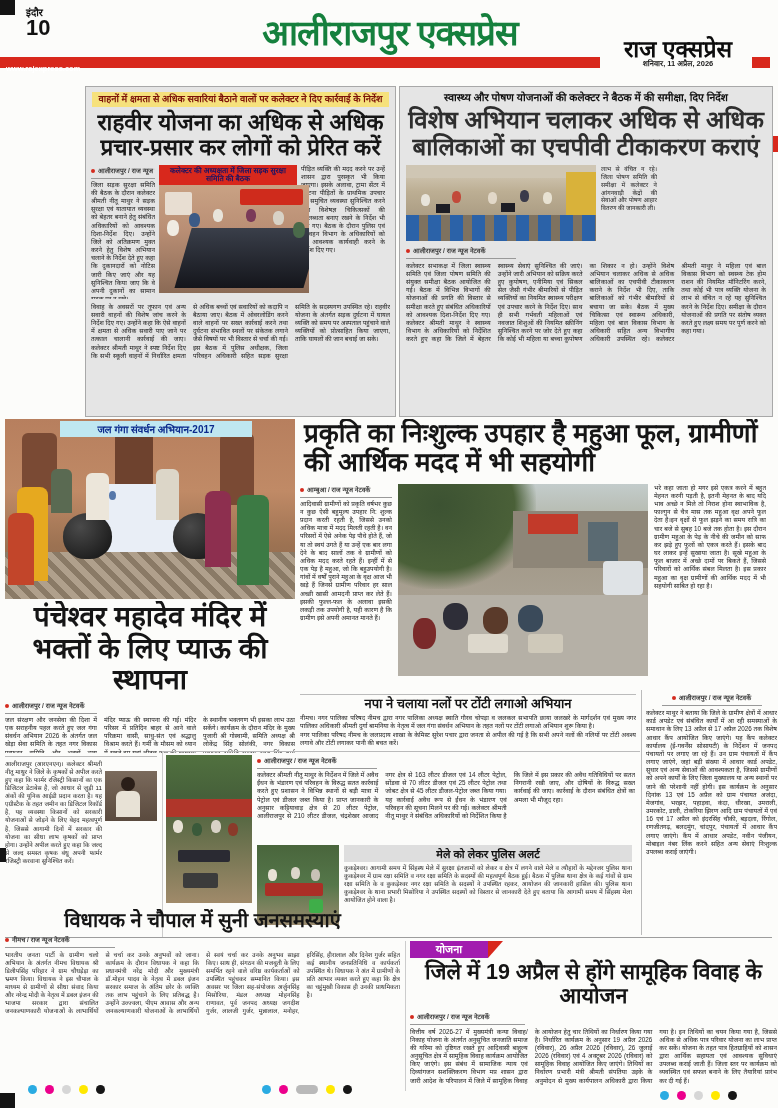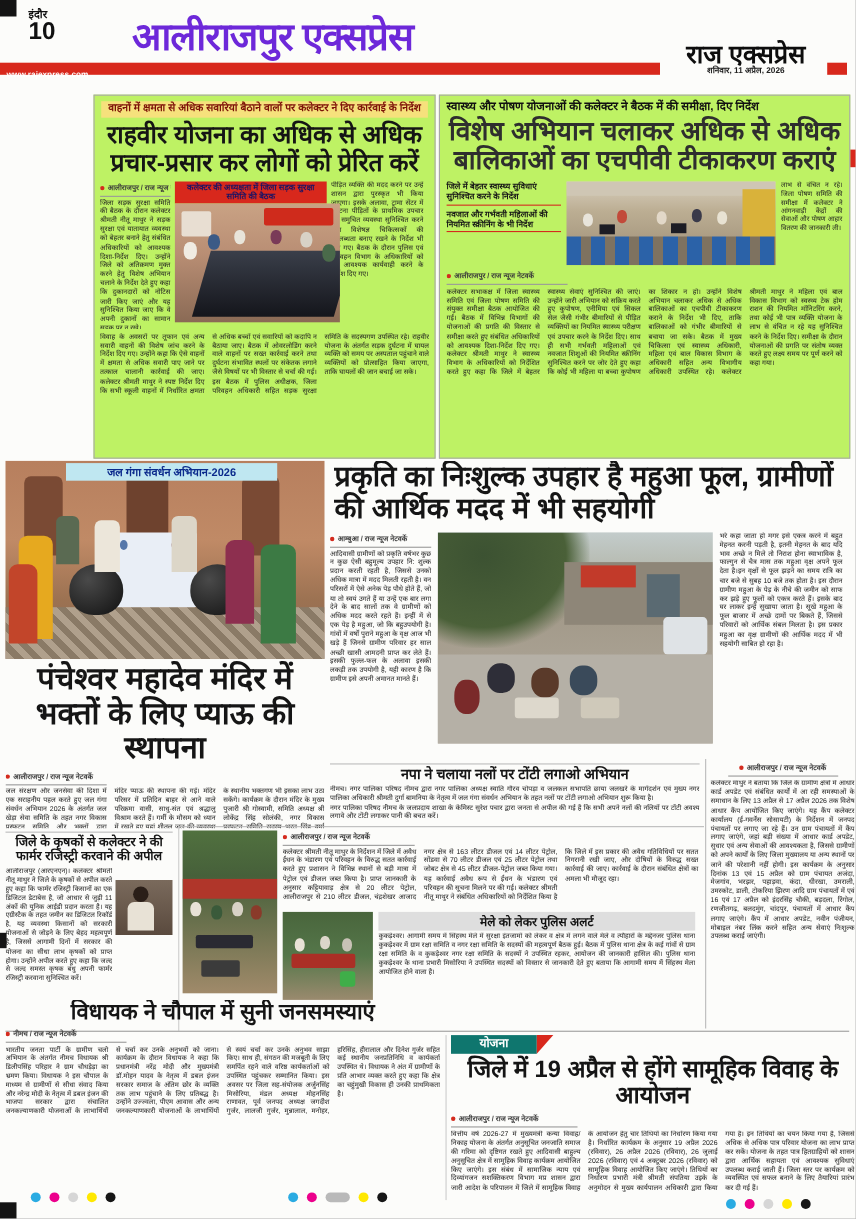--- a/index.html
+++ b/index.html
@@ -1,22 +1,22 @@
 <!DOCTYPE html>
 <html><head>
 <meta charset="utf-8">
 <style>
   html,body{margin:0;padding:0;background:#9a9a9a;}
   .page{position:relative;width:778px;height:1108px;background:#fcfcfa;
         font-family:"Liberation Sans",sans-serif;overflow:hidden;margin:0 auto;}
   .abs{position:absolute;}
-  .box{border:1px solid #a8a8a8;background:#bef264;overflow:hidden;}
+  .box{border:1px solid #a8a8a8;background:#e5e5e5;overflow:hidden;}
   .kicker-y{background:#f6e17c;color:#7c1108;font-weight:bold;font-size:9.5px;
             text-align:center;padding:2px 3px;line-height:1.15;}
-  .kicker-b{color:#111;font-weight:bold;font-size:10.5px;text-align:left;line-height:1.1;}
+  .kicker-b{color:#111;font-weight:bold;font-size:10.5px;text-align:center;line-height:1.1;}
   .headline{font-weight:bold;text-align:center;color:#151515;line-height:1.13;}
   .byline{font-size:6.5px;font-weight:bold;color:#3a3a3a;border-bottom:1px solid #999;
           padding:1px 0 3px;white-space:nowrap;overflow:hidden;}
   .dot{display:inline-block;width:4px;height:4px;border-radius:50%;background:#d42b1e;
        margin-right:3px;vertical-align:middle;}
   .bt{font-size:6.3px;line-height:1.3;color:#1d1d1d;text-align:justify;overflow:hidden;}
   .capband{background:#d8281c;color:#1b1464;font-weight:bold;font-size:7.5px;
            text-align:center;padding:2px 2px;line-height:1.1;}
   .bluecap{background:#bfe7f1;color:#0b2a8c;font-weight:bold;font-size:10px;
            text-align:center;padding:1px 6px;}
@@ -24,36 +24,36 @@
   .red-ul{border-bottom:1.5px solid #d42b1e;padding-bottom:2px;margin-bottom:3px;}
   .grayband{background:#dedede;color:#111;font-weight:bold;text-align:center;}
   .ph{position:relative;overflow:hidden;}
   .ph div{position:absolute;}
   .dots span{display:inline-block;width:9px;height:9px;border-radius:50%;margin-right:8px;vertical-align:middle;}
   .d-c{background:#2aabe2;} .d-m{background:#ec008c;} .d-g{background:#d6d6d6;}
   .d-y{background:#ffe800;} .d-k{background:#161616;}
   .d-pill{width:22px !important;border-radius:5px !important;background:#b9b9b9;}
   .regmark{background:#141414;}
   .rule{background:#9d9d9d;}
-  .tab-red{background:#0f766e;color:#fff;font-weight:bold;font-size:11px;text-align:center;line-height:17px;}
+  .tab-red{background:#a21caf;color:#fff;font-weight:bold;font-size:11px;text-align:center;line-height:17px;}
   .tri{width:0;height:0;border-top:17px solid #d8281c;border-right:15px solid transparent;}
 </style>
 </head>
 <body>
 
 <div class="page">
 
   <div class="abs regmark" style="left:0;top:0;width:15px;height:15px"></div>
   <div class="abs regmark" style="left:0;top:1093px;width:15px;height:15px"></div>
   <div class="abs" style="left:770px;top:136px;width:8px;height:16px;background:#d8281c"></div>
   <div class="abs regmark" style="left:0;top:848px;width:6px;height:14px"></div>
 
   <div class="abs" style="left:26px;top:5px;font-size:10px;font-weight:bold;color:#111">इंदौर</div>
   <div class="abs" style="left:26px;top:15px;font-size:22px;font-weight:bold;color:#111">10</div>
-  <div class="abs" style="left:120px;top:8px;width:540px;font-size:35px;font-weight:bold;color:#6d28d9;text-align:left;letter-spacing:-1px">आलीराजपुर एक्सप्रेस</div>
+  <div class="abs" style="left:120px;top:8px;width:540px;font-size:35px;font-weight:bold;color:#15803d;text-align:center;letter-spacing:-1px">आलीराजपुर एक्सप्रेस</div>
   <div class="abs" style="left:588px;top:32px;width:180px;font-size:23px;font-weight:bold;color:#0d0d0d;text-align:center">राज एक्सप्रेस</div>
 
   <div class="abs" style="left:0;top:57px;width:600px;height:11px;background:#d8281c">
     <span style="color:#fff;font-size:7.5px;font-weight:bold;margin-left:6px;line-height:11px;display:inline-block">www.rajexpress.com</span>
   </div>
   <div class="abs" style="left:608px;top:58px;width:140px;font-size:7.5px;font-weight:bold;color:#222;text-align:center">शनिवार, 11 अप्रैल, 2026</div>
   <div class="abs" style="left:752px;top:57px;width:18px;height:11px;background:#d8281c"></div>
 
   <div class="abs box" style="left:85px;top:86px;width:309px;height:329px">
     <div class="kicker-y" style="margin:5px 6px 3px">वाहनों में क्षमता से अधिक सवारियां बैठाने वालों पर कलेक्टर ने दिए कार्रवाई के निर्देश</div>
@@ -81,24 +81,20 @@
         <div class="bt" style="height:130px">पीड़ित व्यक्ति की मदद करने पर उन्हें शासन द्वारा पुरस्कृत भी किया जाएगा। इसके अलावा, ट्रामा सेंटर में दुर्घटना पीड़ितों के प्राथमिक उपचार की समुचित व्यवस्था सुनिश्चित करने तथा विशेषज्ञ चिकित्सकों की उपलब्धता बनाए रखने के निर्देश भी दिए गए। बैठक के दौरान पुलिस एवं परिवहन विभाग के अधिकारियों को भी आवश्यक कार्यवाही करने के निर्देश दिए गए।</div>
       </div>
     </div>
     <div class="bt" style="margin:4px 5px;height:154px;column-count:3;column-gap:7px">विवाह के अवसरों पर तूफान एवं अन्य सवारी वाहनों की विशेष जांच करने के निर्देश दिए गए। उन्होंने कहा कि ऐसे वाहनों में क्षमता से अधिक सवारी पाए जाने पर तत्काल चालानी कार्रवाई की जाए। कलेक्टर श्रीमती माथुर ने स्पष्ट निर्देश दिए कि सभी स्कूली वाहनों में निर्धारित क्षमता से अधिक बच्चों एवं सवारियों को कदापि न बैठाया जाए। बैठक में ओवरलोडिंग करने वाले वाहनों पर सख्त कार्रवाई करने तथा दुर्घटना संभावित स्थलों पर संकेतक लगाने जैसे विषयों पर भी विस्तार से चर्चा की गई। इस बैठक में पुलिस अधीक्षक, जिला परिवहन अधिकारी सहित सड़क सुरक्षा समिति के सदस्यगण उपस्थित रहे। राहवीर योजना के अंतर्गत सड़क दुर्घटना में घायल व्यक्ति को समय पर अस्पताल पहुंचाने वाले व्यक्तियों को प्रोत्साहित किया जाएगा, ताकि घायलों की जान बचाई जा सके।</div>
   </div>
 
   <div class="abs box" style="left:399px;top:86px;width:372px;height:329px">
     <div class="kicker-b" style="margin:5px 6px 2px">स्वास्थ्य और पोषण योजनाओं की कलेक्टर ने बैठक में की समीक्षा, दिए निर्देश</div>
     <div class="headline" style="font-size:24px;color:#2e2e2e;margin:0 4px">विशेष अभियान चलाकर अधिक से अधिक बालिकाओं का एचपीवी टीकाकरण कराएं</div>
     <div style="display:flex;margin:5px 6px 0;gap:5px">
-      <div style="width:104px">
-        <div class="subhead red-ul">जिले में बेहतर स्वास्थ्य सुविधाएं सुनिश्चित करने के निर्देश</div>
-        <div class="subhead" style="border-bottom:1.5px solid #d42b1e;padding-bottom:2px">नवजात और गर्भवती महिलाओं की नियमित स्क्रीनिंग के भी निर्देश</div>
-      </div>
       <div class="ph" style="width:190px;height:76px;background:linear-gradient(180deg,#d8cfbe 0%,#bcae93 35%,#9a8b74 100%)">
         <div style="left:0;top:0;width:100%;height:18%;background:#cfc6b4"></div>
         <div style="left:84%;top:10%;width:16%;height:70%;background:#d9b23a"></div>
         <div style="left:0;bottom:0;width:100%;height:34%;background:repeating-linear-gradient(90deg,#2b62a8 0 13px,#7e7260 13px 22px)"></div>
         <div style="left:8%;top:38%;width:9px;height:12px;background:#e8e4da;border-radius:45%"></div>
         <div style="left:24%;top:34%;width:9px;height:12px;background:#c24a3a;border-radius:45%"></div>
         <div style="left:43%;top:36%;width:9px;height:12px;background:#e2d8c8;border-radius:45%"></div>
         <div style="left:60%;top:33%;width:9px;height:12px;background:#3a3a4a;border-radius:45%"></div>
         <div style="left:72%;top:36%;width:9px;height:12px;background:#e8e2d2;border-radius:45%"></div>
         <div style="left:16%;top:52%;width:14px;height:9px;background:#1c1c24"></div>
@@ -124,21 +120,21 @@
       <div style="left:20%;top:52%;width:17%;height:26%;background:radial-gradient(circle at 35% 30%,#4a4a4a,#101010);border-radius:50% 50% 45% 45%"></div>
       <div style="left:58%;top:52%;width:17%;height:26%;background:radial-gradient(circle at 35% 30%,#4a4a4a,#101010);border-radius:50% 50% 45% 45%"></div>
       <div style="left:4%;top:38%;width:11%;height:52%;background:#e6a91f;border-radius:8px 8px 0 0"></div>
       <div style="left:1%;top:52%;width:9%;height:40%;background:#c2452a;border-radius:8px 8px 0 0"></div>
       <div style="left:80%;top:42%;width:11%;height:50%;background:#3c7a44;border-radius:8px 8px 0 0"></div>
       <div style="left:69%;top:40%;width:9%;height:42%;background:#8d2f4f;border-radius:8px 8px 0 0"></div>
       <div style="left:28%;top:30%;width:8%;height:26%;background:#ece6da;border-radius:6px 6px 0 0"></div>
       <div style="left:52%;top:28%;width:8%;height:28%;background:#dcd6c8;border-radius:6px 6px 0 0"></div>
       <div style="left:16%;top:28%;width:7%;height:24%;background:#5a6a52;border-radius:6px 6px 0 0"></div>
     </div>
-    <div class="abs bluecap" style="left:55px;top:2px;width:180px">जल गंगा संवर्धन अभियान-2026</div>
+    <div class="abs bluecap" style="left:55px;top:2px;width:180px">जल गंगा संवर्धन अभियान-2017</div>
   </div>
 
   <div class="abs" style="left:5px;top:601px;width:290px;height:152px;overflow:hidden">
     <div class="headline" style="font-size:28px">पंचेश्वर महादेव मंदिर में भक्तों के लिए प्याऊ की स्थापना</div>
     <div style="display:flex;gap:6px;margin-top:4px">
       <div style="width:92px">
         <div class="byline"><span class="dot"></span><span>आलीराजपुर / राज न्यूज नेटवर्के</span></div>
       </div>
     </div>
     <div class="bt" style="height:86px;column-count:3;column-gap:7px;margin-top:2px">जल संरक्षण और जनसेवा की दिशा में एक सराहनीय पहल करते हुए जल गंगा संवर्धन अभियान 2026 के अंतर्गत जल खेड़ा सेवा समिति के तहत नगर विकास प्रस्फुटन समिति और भक्तों द्वारा सेमलकाटी वार्ड के संयुक्त प्रयास से पंचेश्वर महादेव मंदिर परिसर में जल मंदिर प्याऊ की स्थापना की गई। मंदिर परिसर में प्रतिदिन बाहर से आने वाले परिक्रमा वासी, साधु-संत एवं श्रद्धालु विश्राम करते हैं। गर्मी के मौसम को ध्यान में रखते हुए यहां शीतल जल की व्यवस्था की गई है, जिससे न केवल बाहरी श्रद्धालुओं को राहत मिलेगी, बल्कि शहर के स्थानीय भक्तगण भी इसका लाभ उठा सकेंगे। कार्यक्रम के दौरान मंदिर के मुख्य पुजारी श्री गोस्वामी, समिति अध्यक्ष श्री लोकेंद्र सिंह सोलंकी, नगर विकास प्रस्फुटन समिति सदस्य भरत सिंह वर्मा सहित अन्य सदस्यगण उपस्थित रहे।</div>
@@ -176,21 +172,20 @@
     <div class="bt" style="margin-top:2px">नीमच। नगर पालिका परिषद नीमच द्वारा नगर पालिका अध्यक्ष स्वाति गौरव चोपड़ा व जलकल सभापति छाया जलखरे के मार्गदर्शन एवं मुख्य नगर पालिका अधिकारी श्रीमती दुर्गा बामनिया के नेतृत्व में जल गंगा संवर्धन अभियान के तहत नलों पर टोंटी लगाओ अभियान शुरू किया है।</div>
     <div class="bt" style="margin-top:1px">नगर पालिका परिषद नीमच के जलप्रदाय शाखा के केमिस्ट सुरेश पचार द्वारा जनता से अपील की गई है कि सभी अपने नलों की नलियों पर टोंटी अवश्य लगावे और टोंटी लगाकर पानी की बचत करें।</div>
   </div>
 
   <div class="abs" style="left:641px;top:690px;width:131px;height:245px;overflow:hidden;border-left:1px solid #bbb;padding-left:4px">
     <div class="byline" style="margin:2px auto 0;width:100px;text-align:center"><span class="dot"></span><span>आलीराजपुर / राज न्यूज नेटवर्के</span></div>
     <div class="bt" style="height:188px;margin-top:3px">कलेक्टर माथुर ने बताया कि जिले के ग्रामीण क्षेत्रों में आधार कार्ड अपडेट एवं संबंधित कार्यों में आ रही समस्याओं के समाधान के लिए 13 अप्रैल से 17 अप्रैल 2026 तक विशेष आधार कैंप आयोजित किए जाएंगे। यह कैंप कलेक्टर कार्यालय (ई-गवर्नेंस सोसायटी) के निर्देशन में जनपद पंचायतों पर लगाए जा रहे हैं। उन ग्राम पंचायतों में कैंप लगाए जाएंगे, जहां बड़ी संख्या में आधार कार्ड अपडेट, सुधार एवं अन्य सेवाओं की आवश्यकता है, जिससे ग्रामीणों को अपने कार्यों के लिए जिला मुख्यालय या अन्य स्थानों पर जाने की परेशानी नहीं होगी। इस कार्यक्रम के अनुसार दिनांक 13 एवं 15 अप्रैल को ग्राम पंचायत अजंदा, मेजगांव, भरझर, पहाड़वा, कंदा, धीरखा, उमराली, उमरकोट, डाली, टोकरिया झिरण आदि ग्राम पंचायतों में एवं 16 एवं 17 अप्रैल को इंदरसिंह चौकी, बड़दला, रिंगोल, रणजीतगढ़, बलदमुंग, चांदपुर, पंचायतों में आधार कैंप लगाए जाएंगे। कैंप में आधार अपडेट, नवीन पंजीयन, मोबाइल नंबर लिंक करने सहित अन्य सेवाएं निःशुल्क उपलब्ध कराई जाएंगी।</div>
   </div>
 
   <div class="abs" style="left:5px;top:756px;width:152px;height:180px;overflow:hidden;border-top:1px solid #bbb">
-    <div class="headline" style="font-size:11.5px;margin-top:3px">जिले के कृषकों से कलेक्टर ने की फार्मर रजिस्ट्री करवाने की अपील</div>
     <div class="ph" style="float:right;width:52px;height:50px;margin:14px 0 2px 3px;background:linear-gradient(180deg,#7a6a5c,#5a4a3e)">
       <div style="left:30%;top:12%;width:14px;height:14px;background:#2a1e18;border-radius:50%"></div>
       <div style="left:22%;top:40%;width:24px;height:26px;background:#e8e2d6;border-radius:6px 6px 0 0"></div>
     </div>
     <div class="bt" style="font-size:6.2px;margin-top:3px">आलीराजपुर (आरएनएन)। कलेक्टर श्रीमती नीतू माथुर ने जिले के कृषकों से अपील करते हुए कहा कि फार्मर रजिस्ट्री किसानों का एक डिजिटल डेटाबेस है, जो आधार से जुड़ी 11 अंकों की यूनिक आईडी प्रदान करता है। यह एग्रीस्टैक के तहत जमीन का डिजिटल रिकॉर्ड है, यह व्यवस्था किसानों को सरकारी योजनाओं से जोड़ने के लिए बेहद महत्वपूर्ण है, जिससे आगामी दिनों में सरकार की योजना का सीधा लाभ कृषकों को प्राप्त होगा। उन्होंने अपील करते हुए कहा कि जल्द से जल्द समस्त कृषक बंधु अपनी फार्मर रजिस्ट्री करवाना सुनिश्चित करें।</div>
   </div>
 
   <div class="abs" style="left:162px;top:751px;width:474px;height:185px;overflow:hidden;border-top:1px solid #bbb;border-left:1px solid #ccc;padding-left:3px">
     <div style="display:flex;gap:5px;margin-top:3px">
       <div class="ph" style="width:86px;height:148px;background:linear-gradient(180deg,#51713f 0%,#46603a 28%,#a08a6a 100%)">
@@ -198,21 +193,21 @@
         <div style="left:8%;top:44%;width:10px;height:13px;background:#e8e2d6;border-radius:45%"></div>
         <div style="left:30%;top:46%;width:10px;height:13px;background:#3a5a3a;border-radius:45%"></div>
         <div style="left:52%;top:44%;width:10px;height:13px;background:#d8d2c6;border-radius:45%"></div>
         <div style="left:72%;top:46%;width:10px;height:13px;background:#8a3a2a;border-radius:45%"></div>
         <div style="left:14%;top:64%;width:60%;height:8%;background:#2a2a32;border-radius:2px"></div>
         <div style="left:20%;top:80%;width:40%;height:10%;background:#3b3b3b;border-radius:2px"></div>
       </div>
       <div style="width:378px">
         <div class="byline" style="width:120px"><span class="dot"></span><span>आलीराजपुर / राज न्यूज नेटवर्के</span></div>
         <div class="bt" style="height:58px;column-count:3;column-gap:7px;margin-top:2px">कलेक्टर श्रीमती नीतू माथुर के निर्देशन में जिले में अवैध ईंधन के भंडारण एवं परिवहन के विरुद्ध सतत कार्रवाई करते हुए प्रशासन ने विभिन्न स्थानों से बड़ी मात्रा में पेट्रोल एवं डीजल जब्त किया है। प्राप्त जानकारी के अनुसार कट्टियावाड़ क्षेत्र से 20 लीटर पेट्रोल, आलीराजपुर से 210 लीटर डीजल, चंद्रशेखर आजाद नगर क्षेत्र से 163 लीटर डीजल एवं 14 लीटर पेट्रोल, सोंडवा से 70 लीटर डीजल एवं 25 लीटर पेट्रोल तथा जोबट क्षेत्र से 45 लीटर डीजल-पेट्रोल जब्त किया गया। यह कार्रवाई अवैध रूप से ईंधन के भंडारण एवं परिवहन की सूचना मिलने पर की गई। कलेक्टर श्रीमती नीतू माथुर ने संबंधित अधिकारियों को निर्देशित किया है कि जिले में इस प्रकार की अवैध गतिविधियों पर सतत निगरानी रखी जाए, और दोषियों के विरुद्ध सख्त कार्रवाई की जाए। कार्रवाई के दौरान संबंधित क्षेत्रों का अमला भी मौजूद रहा।</div>
-        <div style="display:flex;gap:5px;margin-top:0">
+        <div style="display:flex;gap:5px;margin-top:16px">
           <div class="ph" style="width:82px;height:80px;background:linear-gradient(180deg,#49653c 0%,#55774a 50%,#9a8a6e 100%)">
             <div style="left:10%;top:48%;width:70%;height:16%;background:#ab2f26;border-radius:2px"></div>
             <div style="left:14%;top:30%;width:9px;height:12px;background:#e8e2d6;border-radius:45%"></div>
             <div style="left:42%;top:28%;width:9px;height:12px;background:#dcd6ca;border-radius:45%"></div>
             <div style="left:66%;top:30%;width:9px;height:12px;background:#c8c2b6;border-radius:45%"></div>
             <div style="left:64%;top:68%;width:14px;height:14px;background:#3fae49;border-radius:3px"></div>
           </div>
           <div style="width:288px">
             <div class="grayband" style="font-size:11px;padding:1px 0">मेले को लेकर पुलिस अलर्ट</div>
             <div class="bt" style="font-size:6.2px;margin-top:2px;height:62px">कुकड़ेश्वर। आगामी समय में सिंहस्थ मेले में सुरक्षा इंतजामों को लेकर व क्षेत्र में लगने वाले मेले व त्यौहारों के मद्देनजर पुलिस थाना कुकड़ेश्वर में ग्राम रक्षा समिति व नगर रक्षा समिति के सदस्यों की महत्वपूर्ण बैठक हुई। बैठक में पुलिस थाना क्षेत्र के कई गांवों से ग्राम रक्षा समिति के व कुकड़ेश्वर नगर रक्षा समिति के सदस्यों ने उपस्थित रहकर, आयोजन की जानकारी हासिल की। पुलिस थाना कुकड़ेश्वर के थाना प्रभारी मिसोरिया ने उपस्थित सदस्यों को विस्तार से जानकारी देते हुए बताया कि आगामी समय में सिंहस्थ मेला आयोजित होने वाला है।</div>

